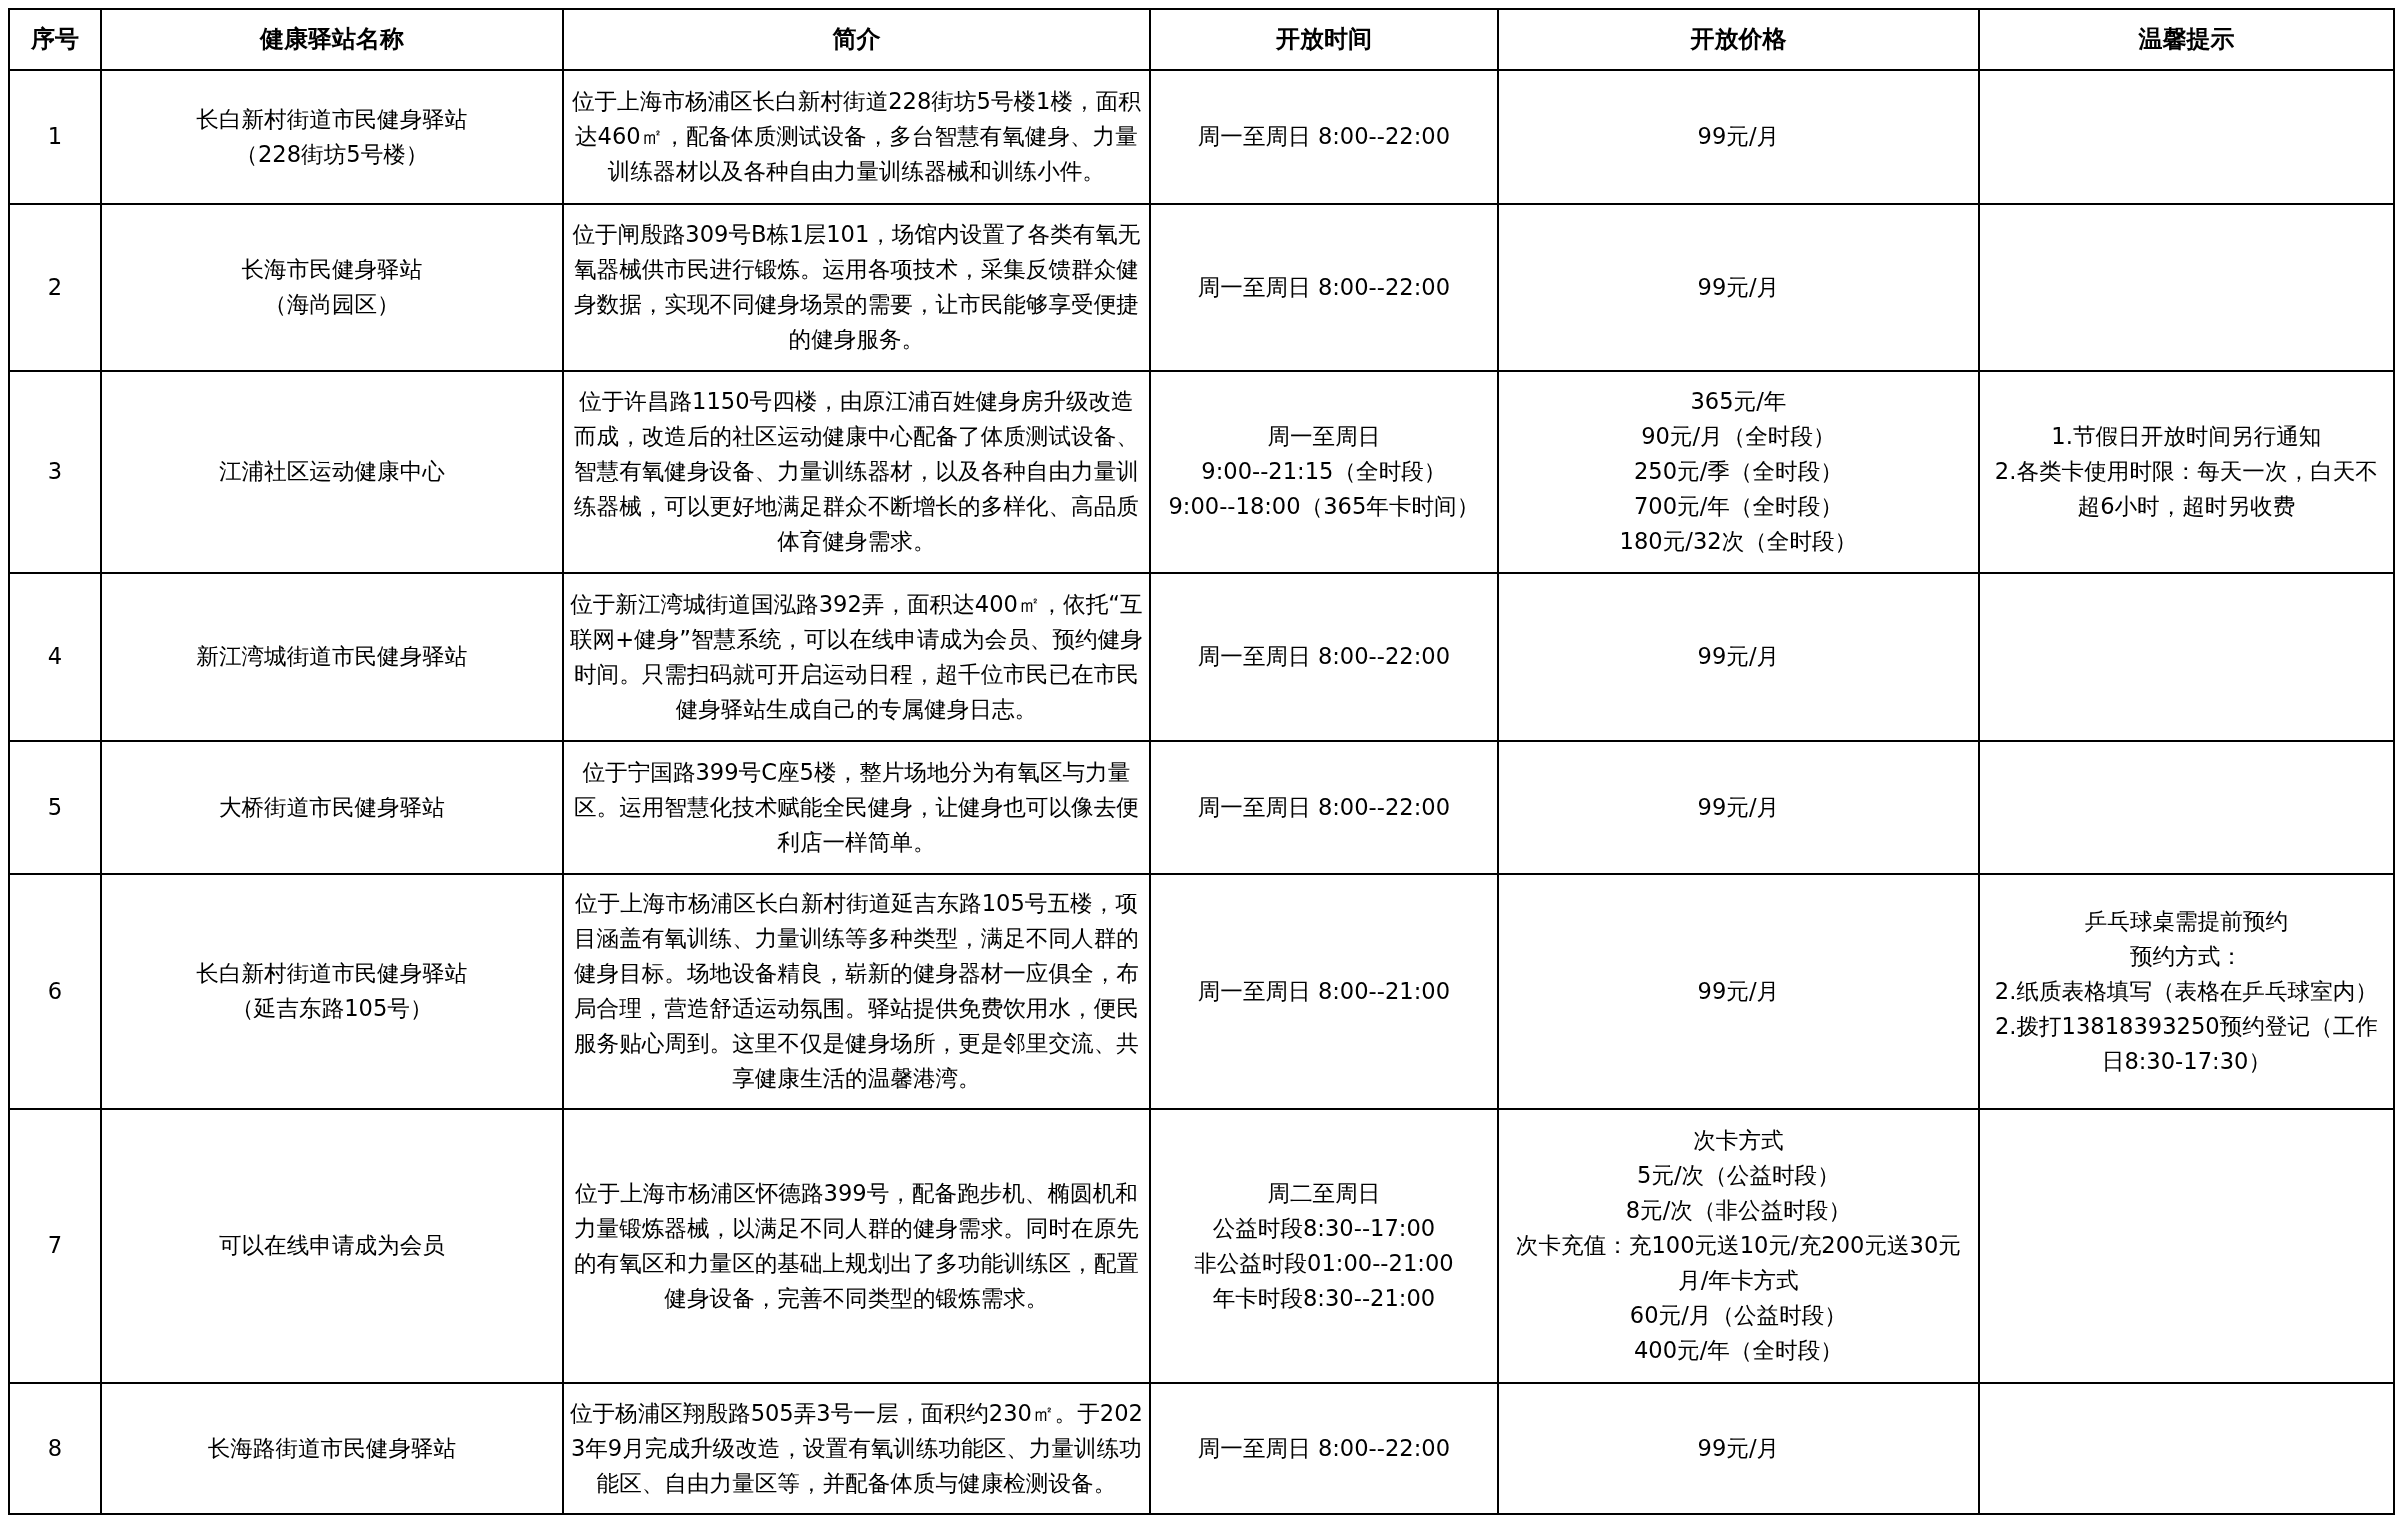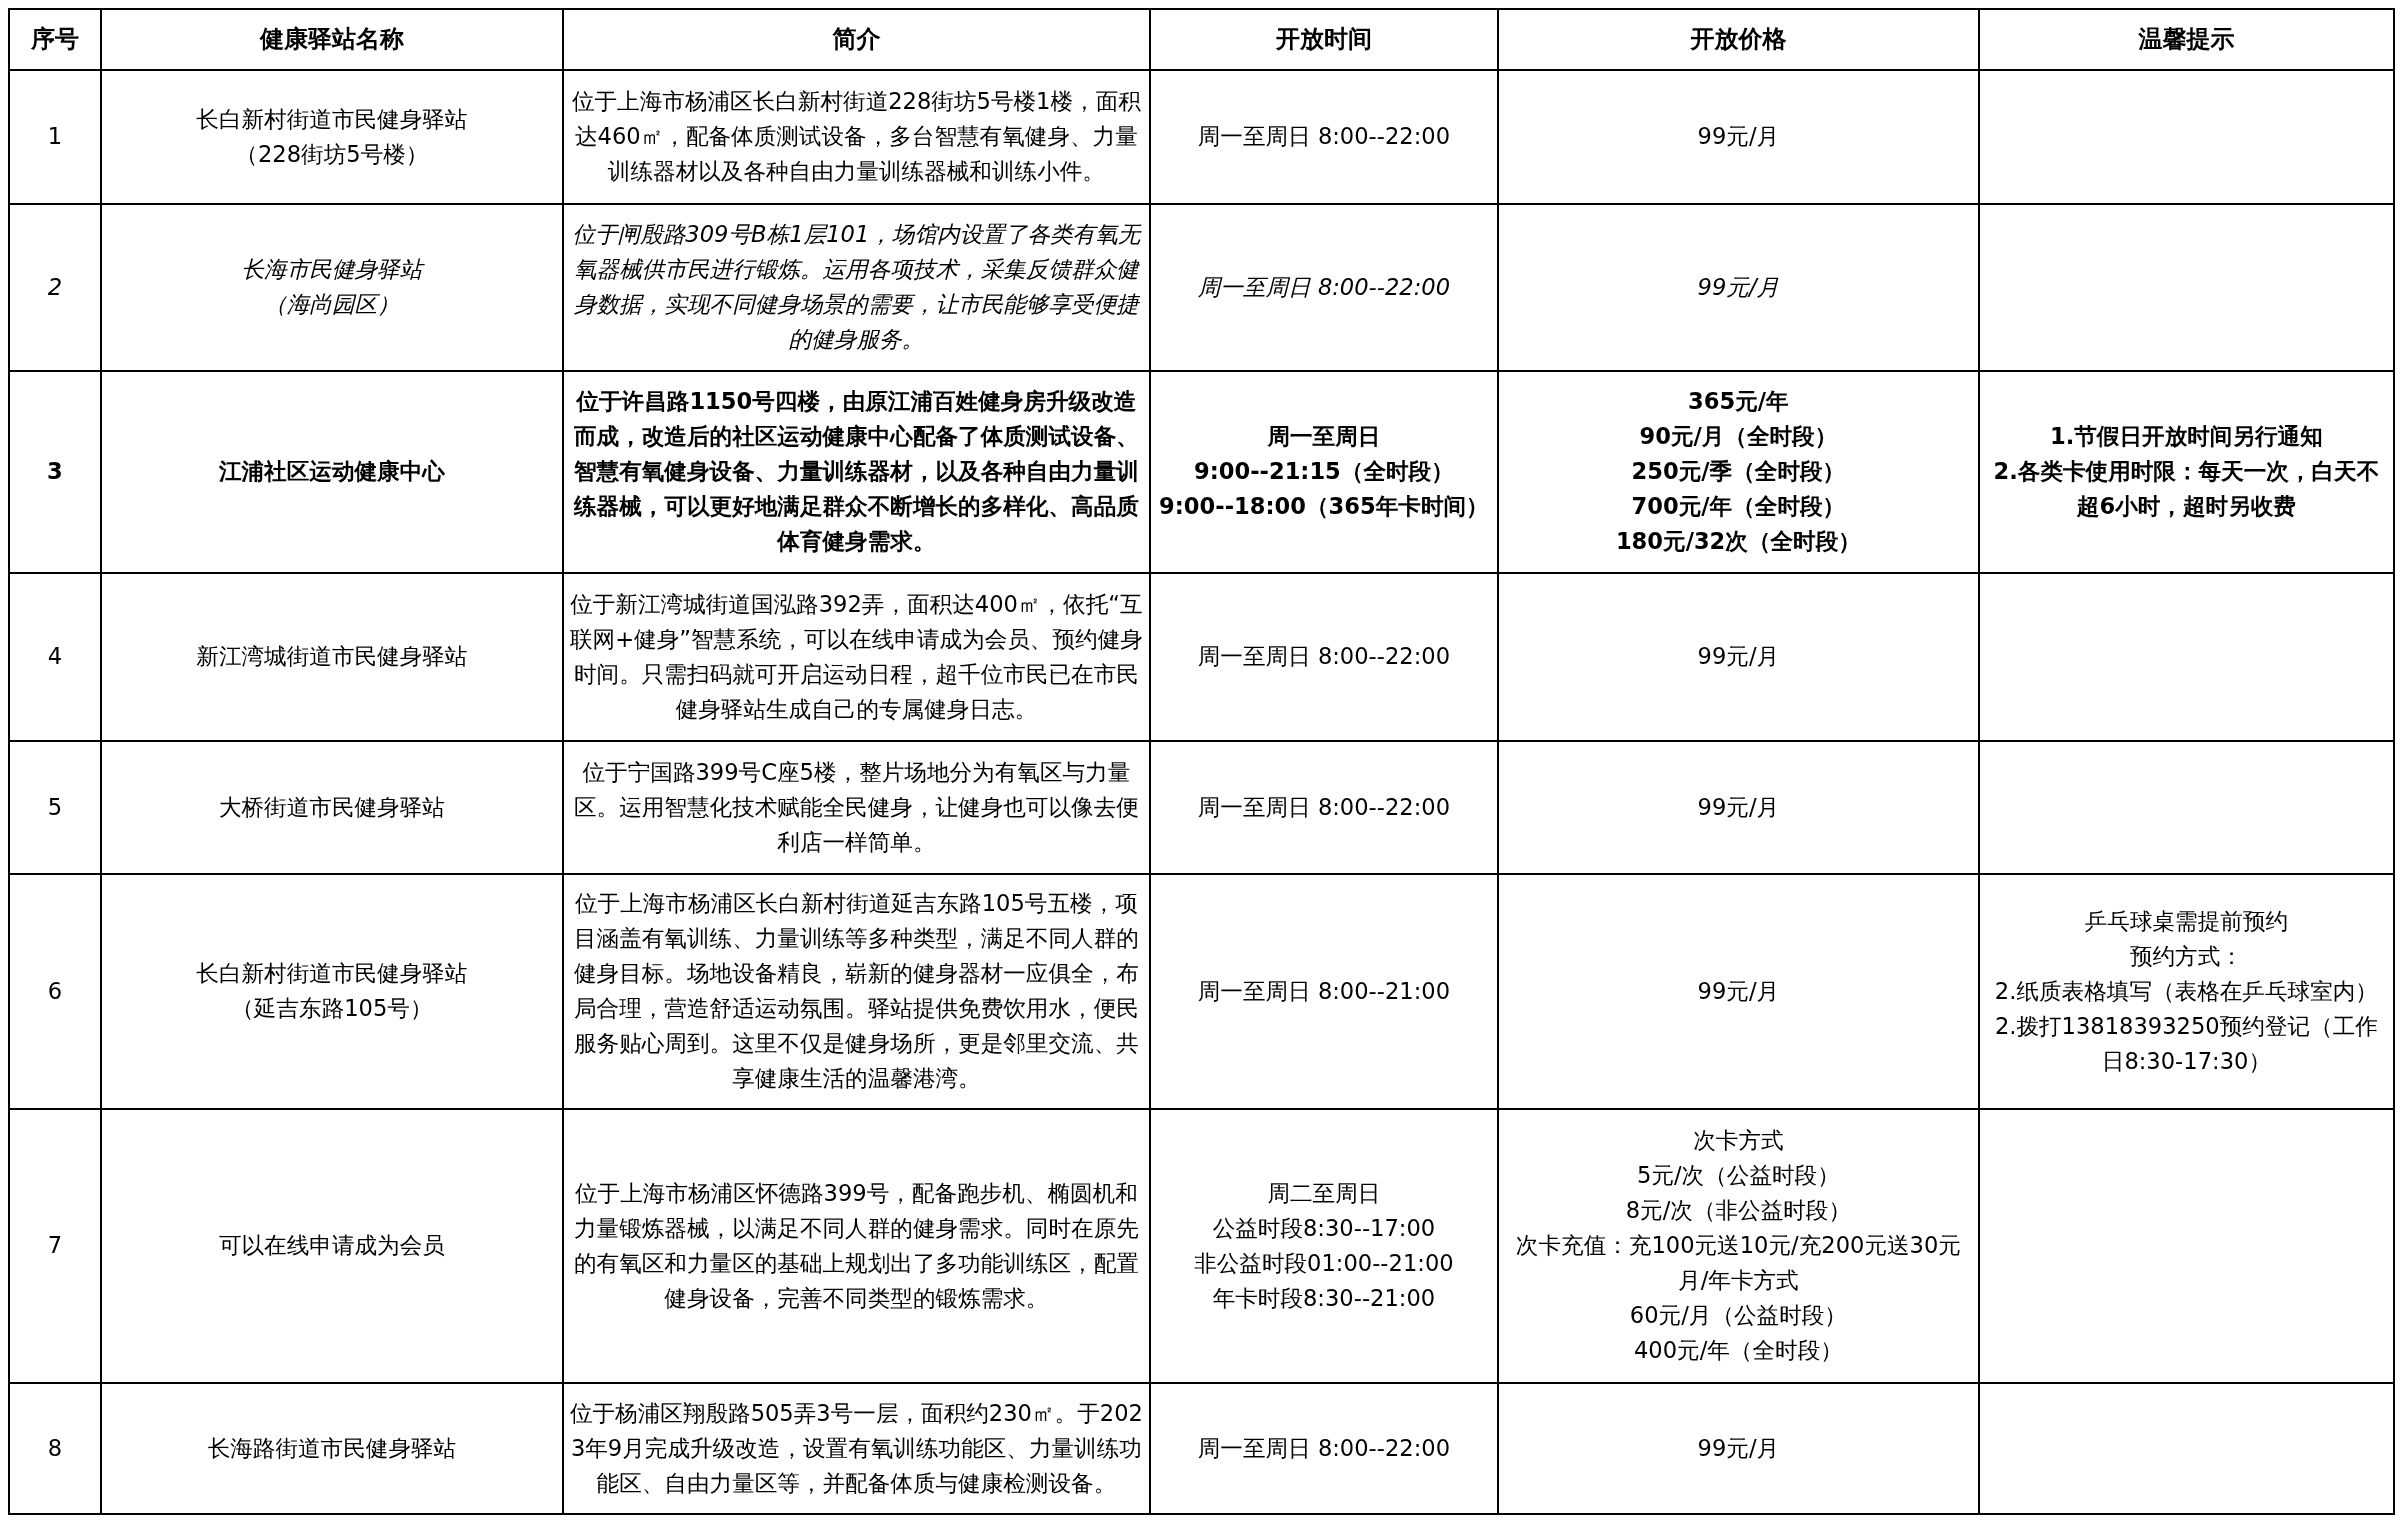--- a/index.html
+++ b/index.html
@@ -49,22 +49,22 @@
   .bold { font-weight: normal; }
 
   col.col-no    { width: 92px; }
   col.col-name  { width: 462px; }
   col.col-desc  { width: 587px; }
   col.col-time  { width: 348px; }
   col.col-price { width: 481px; }
   col.col-tip   { width: 415px; }
 
   tr.r1 td { height: 132px; }
-  tr.r2 td { height: 165px; font-style: italic; }
-  tr.r3 td { height: 200px; font-weight: bold; }
+  tr.r2 td { height: 165px; }
+  tr.r3 td { height: 200px; }
   tr.r4 td { height: 166px; }
   tr.r5 td { height: 131px; }
   tr.r6 td { height: 233px; }
   tr.r7 td { height: 272px; }
   tr.r8 td { height: 129px; }
 </style>
 </head>
 <body>
 
 <table class="stations">

